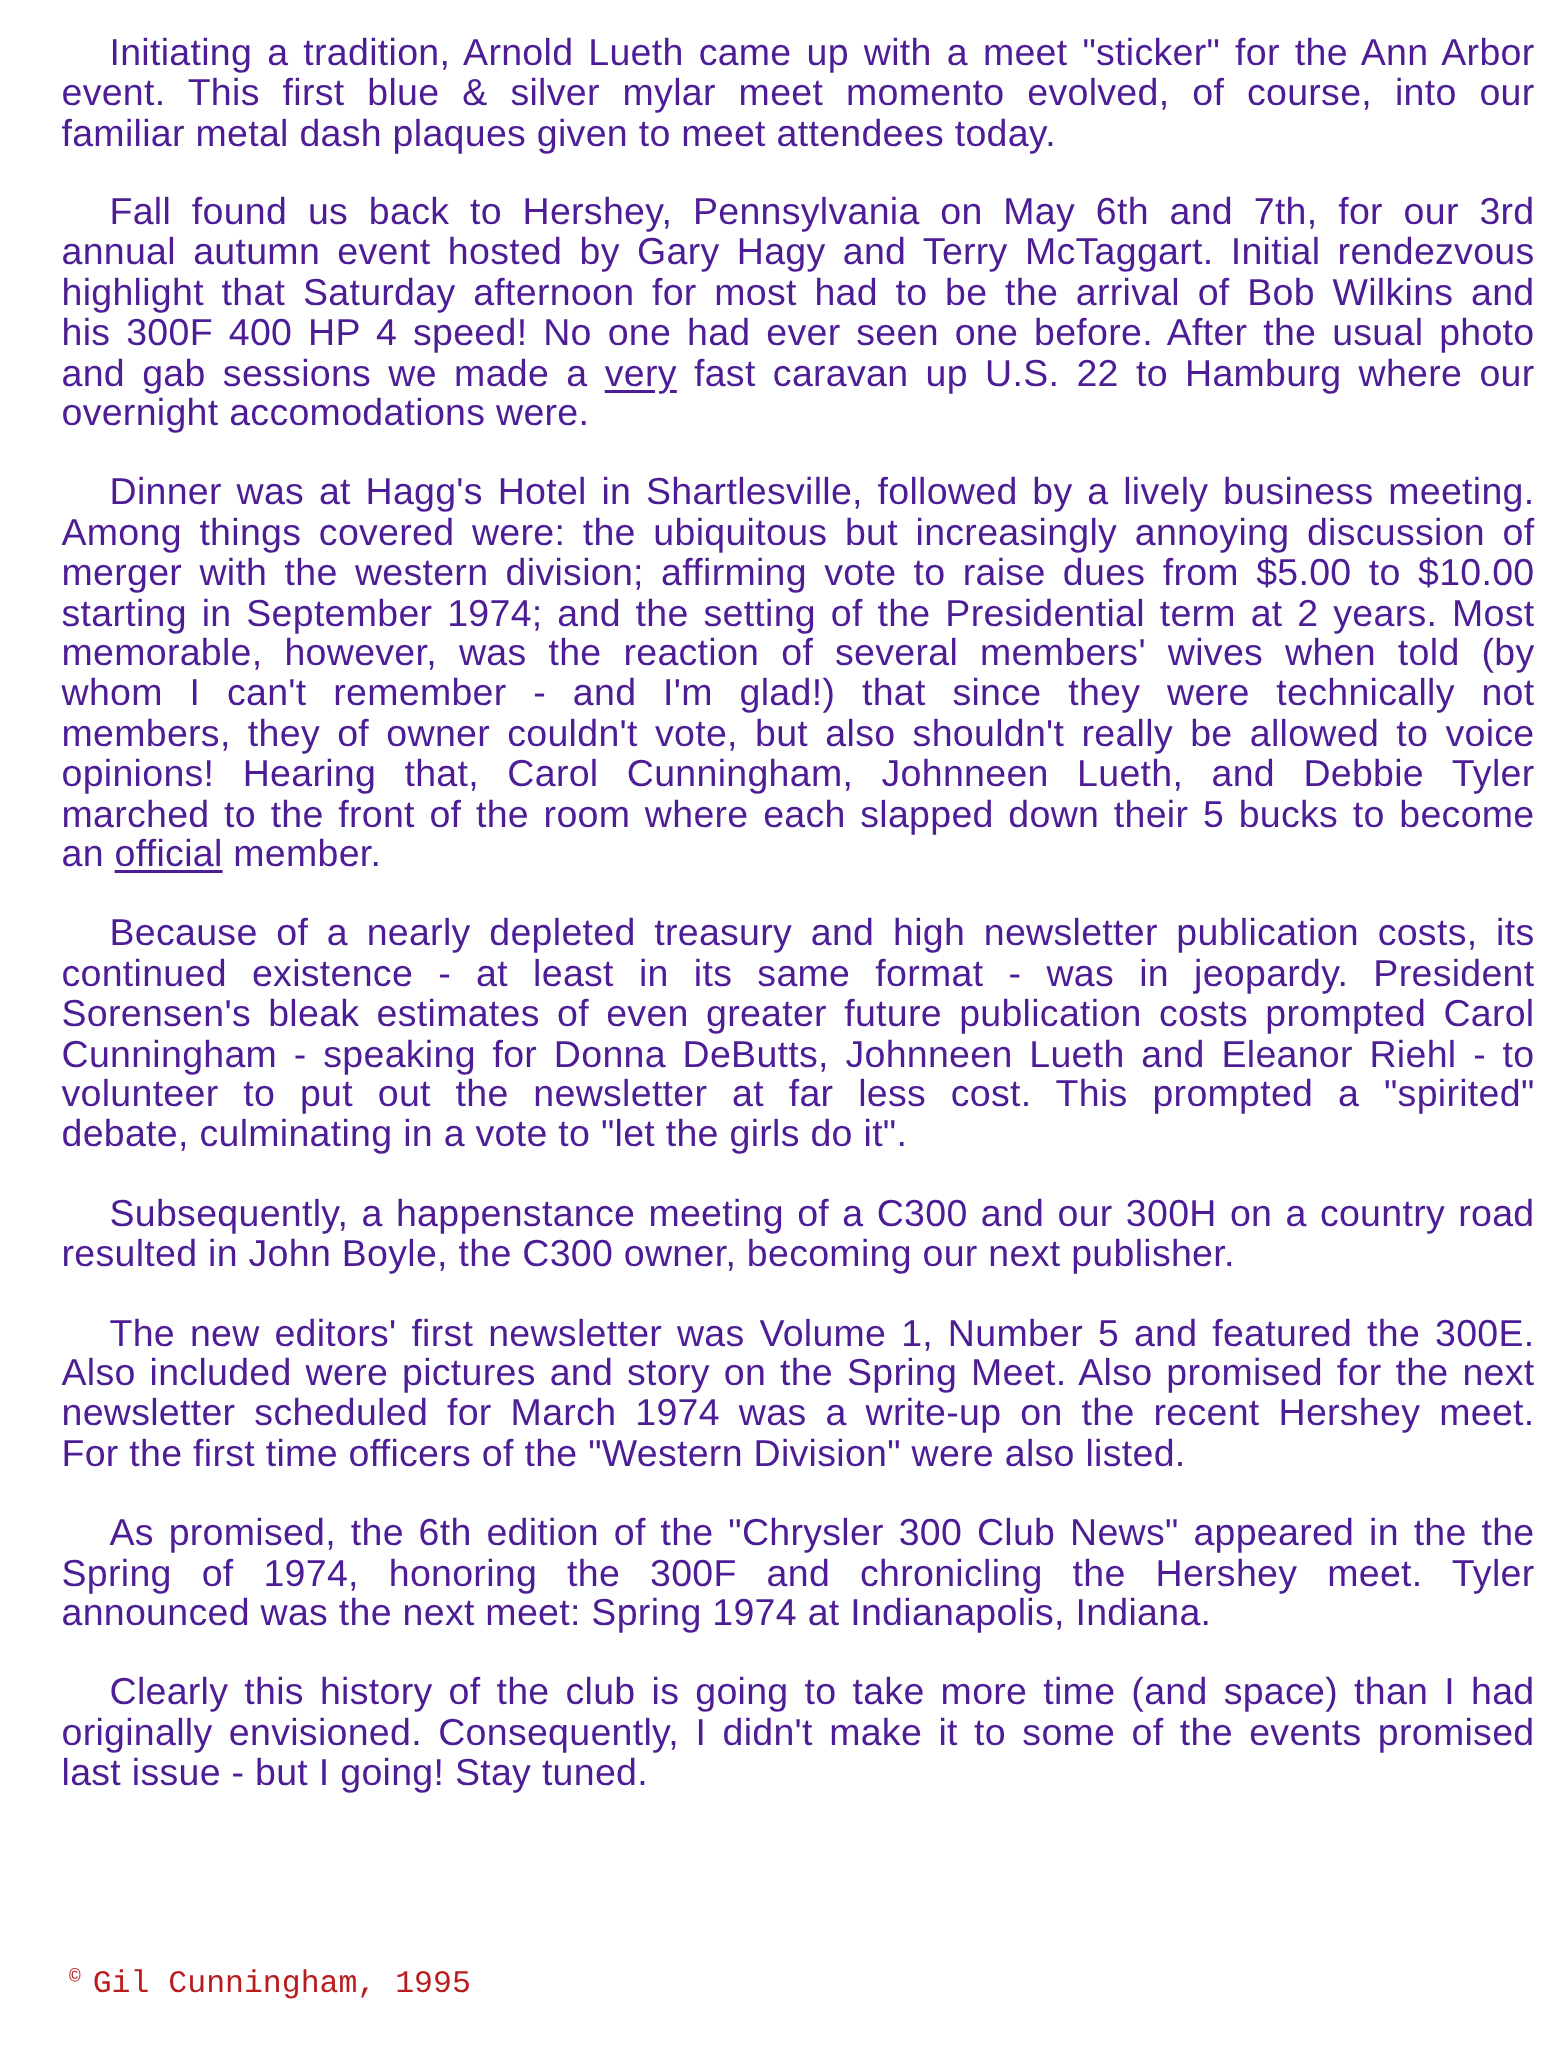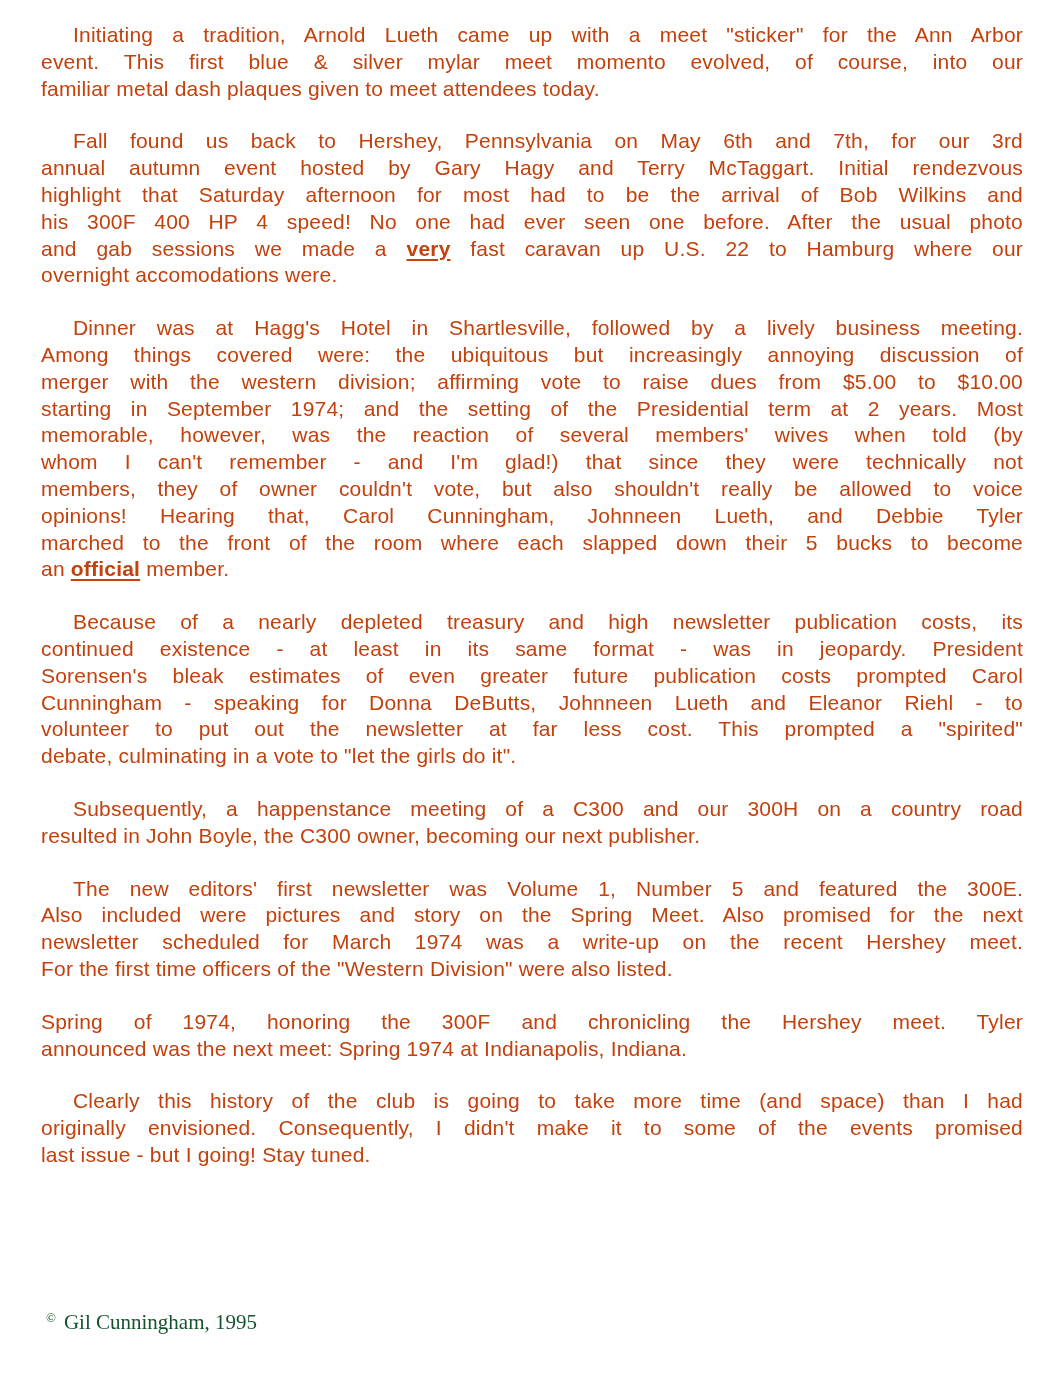--- a/index.html
+++ b/index.html
@@ -1,34 +1,34 @@
 <!DOCTYPE html>
 <html><head>
 <meta charset="utf-8">
 <style>
   html, body { margin: 0; padding: 0; background: #ffffff; }
   body { width: 1045px; height: 1373px; position: relative; overflow: hidden; }
   .page {
     position: absolute; left: 41px; top: 22px; width: 982px;
     font-family: "Liberation Sans", sans-serif;
-    font-size: 21px; color: #c2410c;
+    font-size: 25px; color: #4c1d95;
     letter-spacing: 0.2px;
   }
   .para { margin: 0 0 26px 0; }
   .line {
     display: block; height: 26.8px; line-height: 26.8px;
     text-align: justify; text-align-last: justify; white-space: nowrap;
     overflow: visible;
   }
   .line.last { text-align-last: left; }
   .line.first { text-indent: 32px; }
-  u { text-decoration: underline; text-underline-offset: 3px; font-weight: bold; }
+  u { text-decoration: underline; text-underline-offset: 3px; }
   .footer {
     position: absolute; left: 46px; top: 1310px;
-    font-family: Liberation Serif, serif; font-size: 21px; color: #14532d;
+    font-family: Liberation Mono, monospace; font-size: 21px; color: #b91c1c;
   }
   .copy { font-size: 13px; vertical-align: 7px; margin-right: 8px; }
 </style>
 </head>
 <body>
 
 <div class="page">
 
   <div class="para">
     <span class="line first">Initiating a tradition, Arnold Lueth came up with a meet "sticker" for the Ann Arbor</span>
@@ -73,20 +73,21 @@
   </div>
 
   <div class="para">
     <span class="line first">The new editors' first newsletter was Volume 1, Number 5 and featured the 300E.</span>
     <span class="line">Also included were pictures and story on the Spring Meet.  Also promised for the next</span>
     <span class="line">newsletter scheduled for March 1974 was a write-up on the recent Hershey meet.</span>
     <span class="line last">For the first time officers of the "Western Division" were also listed.</span>
   </div>
 
   <div class="para">
+    <span class="line first">As promised, the 6th edition of the "Chrysler 300 Club News" appeared in the the</span>
     <span class="line">Spring of 1974, honoring the 300F and chronicling the Hershey meet.  Tyler</span>
     <span class="line last">announced was the next meet: Spring 1974 at Indianapolis, Indiana.</span>
   </div>
 
   <div class="para">
     <span class="line first">Clearly this history of the club is going to take more time (and space) than I had</span>
     <span class="line">originally envisioned.  Consequently, I didn't make it to some of the events promised</span>
     <span class="line last">last issue - but I going!  Stay tuned.</span>
   </div>
 

